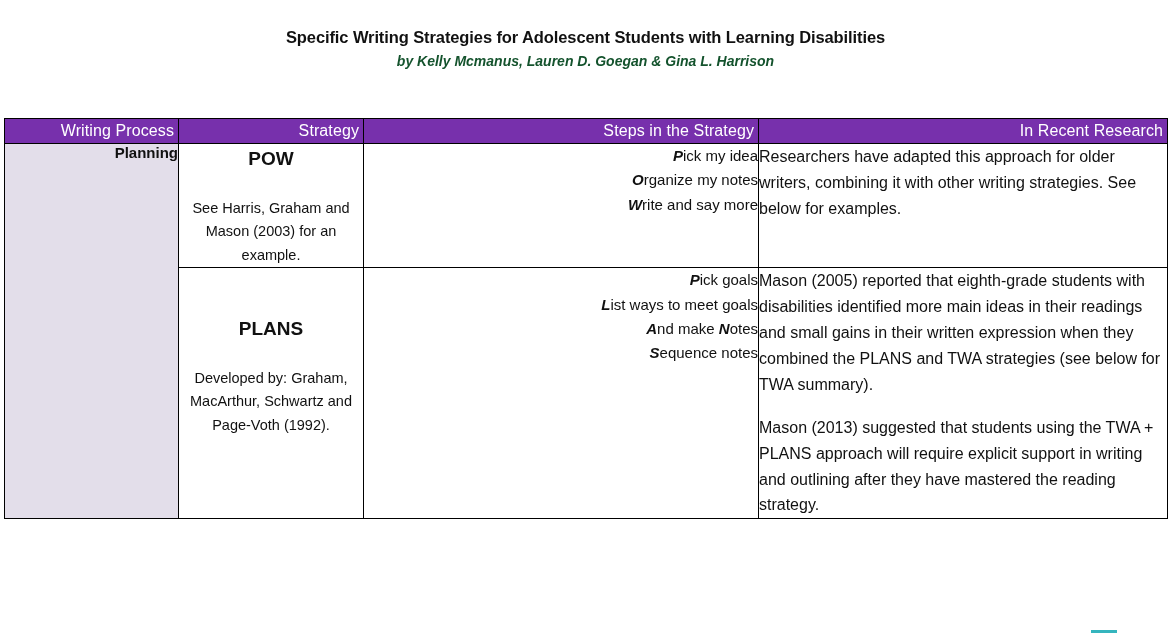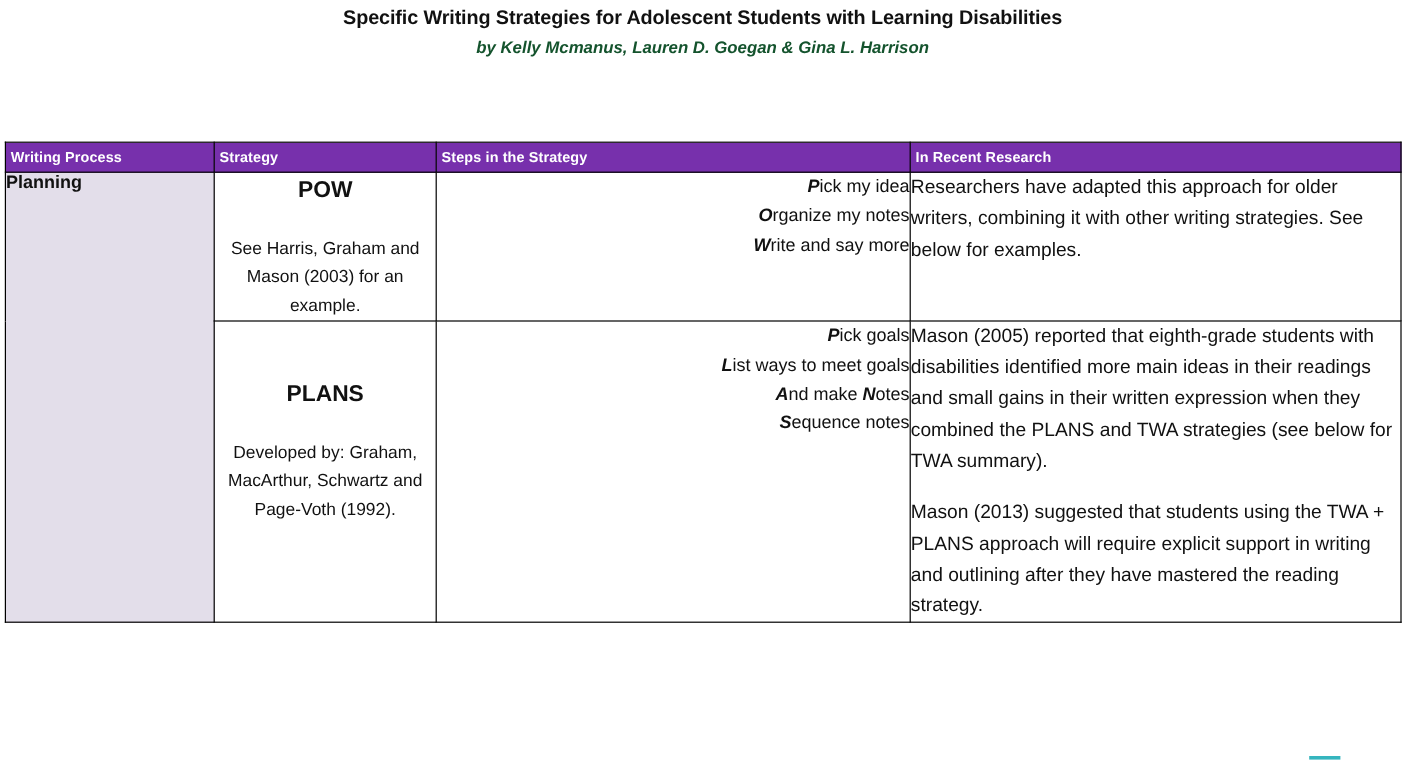--- a/index.html
+++ b/index.html
@@ -11,21 +11,21 @@
     width: 1171px;
     height: 637px;
     font-family: "Liberation Sans", sans-serif;
     color: #141414;
     position: relative;
     overflow: hidden;
   }
 
   
   .title-block {
-    padding-top: 4px;
+    padding-top: 26px;
     text-align: center;
   }
   .doc-title {
     font-size: 16.5px;
     font-weight: bold;
     letter-spacing: -0.1px;
     color: #111111;
     line-height: 1.35;
   }
   .doc-authors {
@@ -51,40 +51,40 @@
   }
   table.matrix th,
   table.matrix td {
     border: 1px solid #000000;
     vertical-align: top;
     padding: 0;
   }
   table.matrix thead th {
     background: #7730AC;
     color: #ffffff;
-    font-size: 12px;
-    font-weight: bold;
-    text-align: left;
+    font-size: 16px;
+    font-weight: normal;
+    text-align: right;
     height: 24px;
     line-height: 24px;
     padding: 0 4px;
     border-color: #000000;
     letter-spacing: 0.1px;
   }
 
   
   col.c1 { width: 174px; }
   col.c2 { width: 185px; }
   col.c3 { width: 395px; }
   col.c4 { width: 409px; }
 
   
   td.process-cell {
     background: #E3DEEA;
-    text-align: left;
+    text-align: right;
     vertical-align: middle;
     font-size: 15px;
     font-weight: bold;
     color: #111111;
   }
 
   
   td.strategy-cell {
     text-align: center;
     vertical-align: top;

